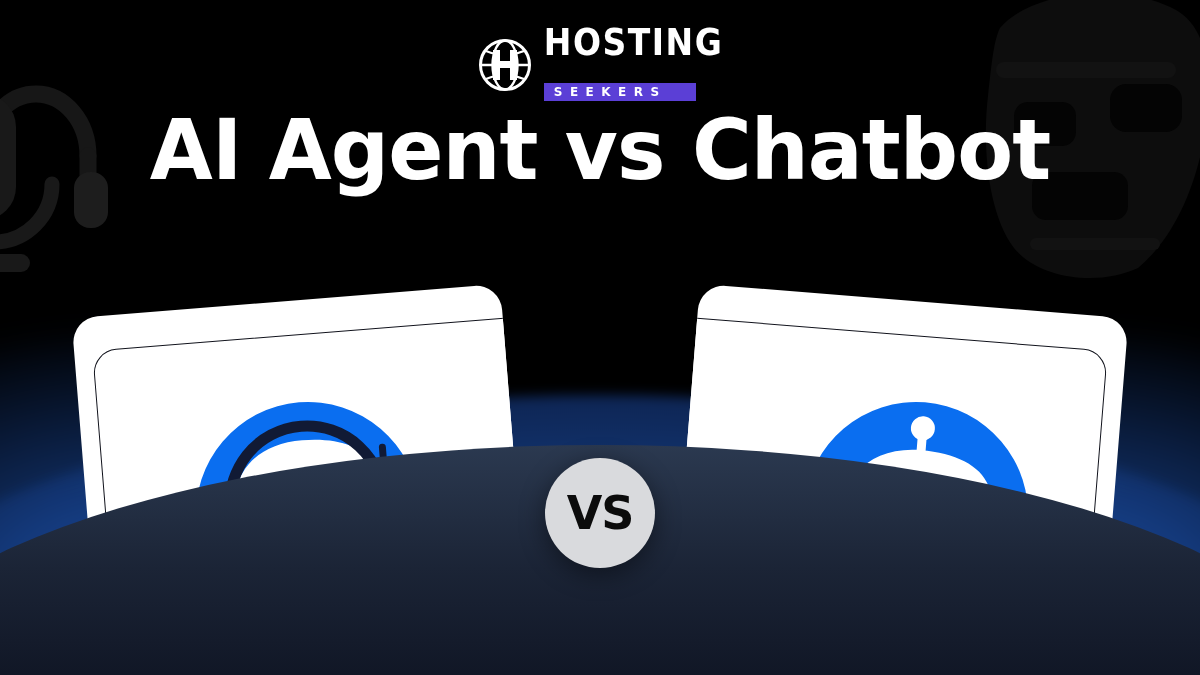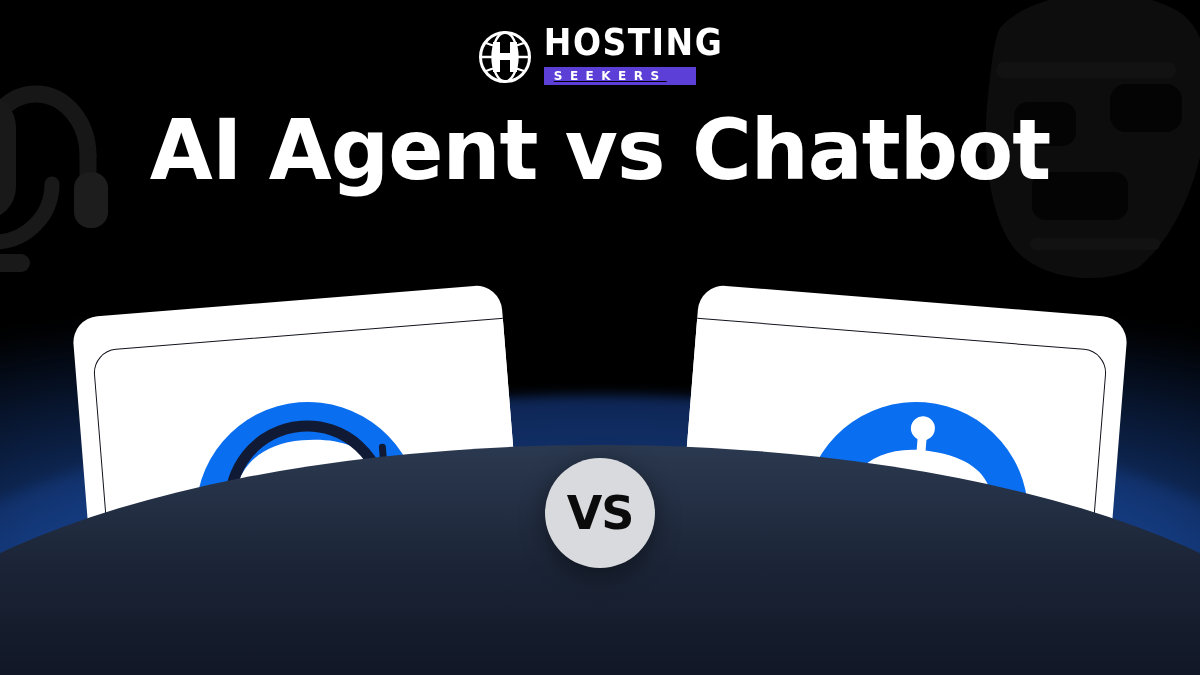--- a/index.html
+++ b/index.html
@@ -64,25 +64,25 @@
     color:#ffffff;
     font-size:33px;
     font-weight:700;
     letter-spacing:1.5px;
     line-height:1;
     font-family:"DejaVu Sans", sans-serif;
     transform:scaleY(1.12);
     transform-origin:left bottom;
   }
   .logo-seekers-bar {
-    margin-top:6px;
+    margin-top:22px;
     background:#5b3fd6;
     padding:3px 9px 3px 10px;
     width:152px;
-    display:flex; align-items:center;text-decoration:underline;
+    display:flex; align-items:center;
   }
   .logo-seekers {
     color:#ffffff;
     font-size:12px;
     font-weight:700;
     letter-spacing:7.5px;
     line-height:1;
     font-family:"DejaVu Sans", sans-serif;
   }
 

